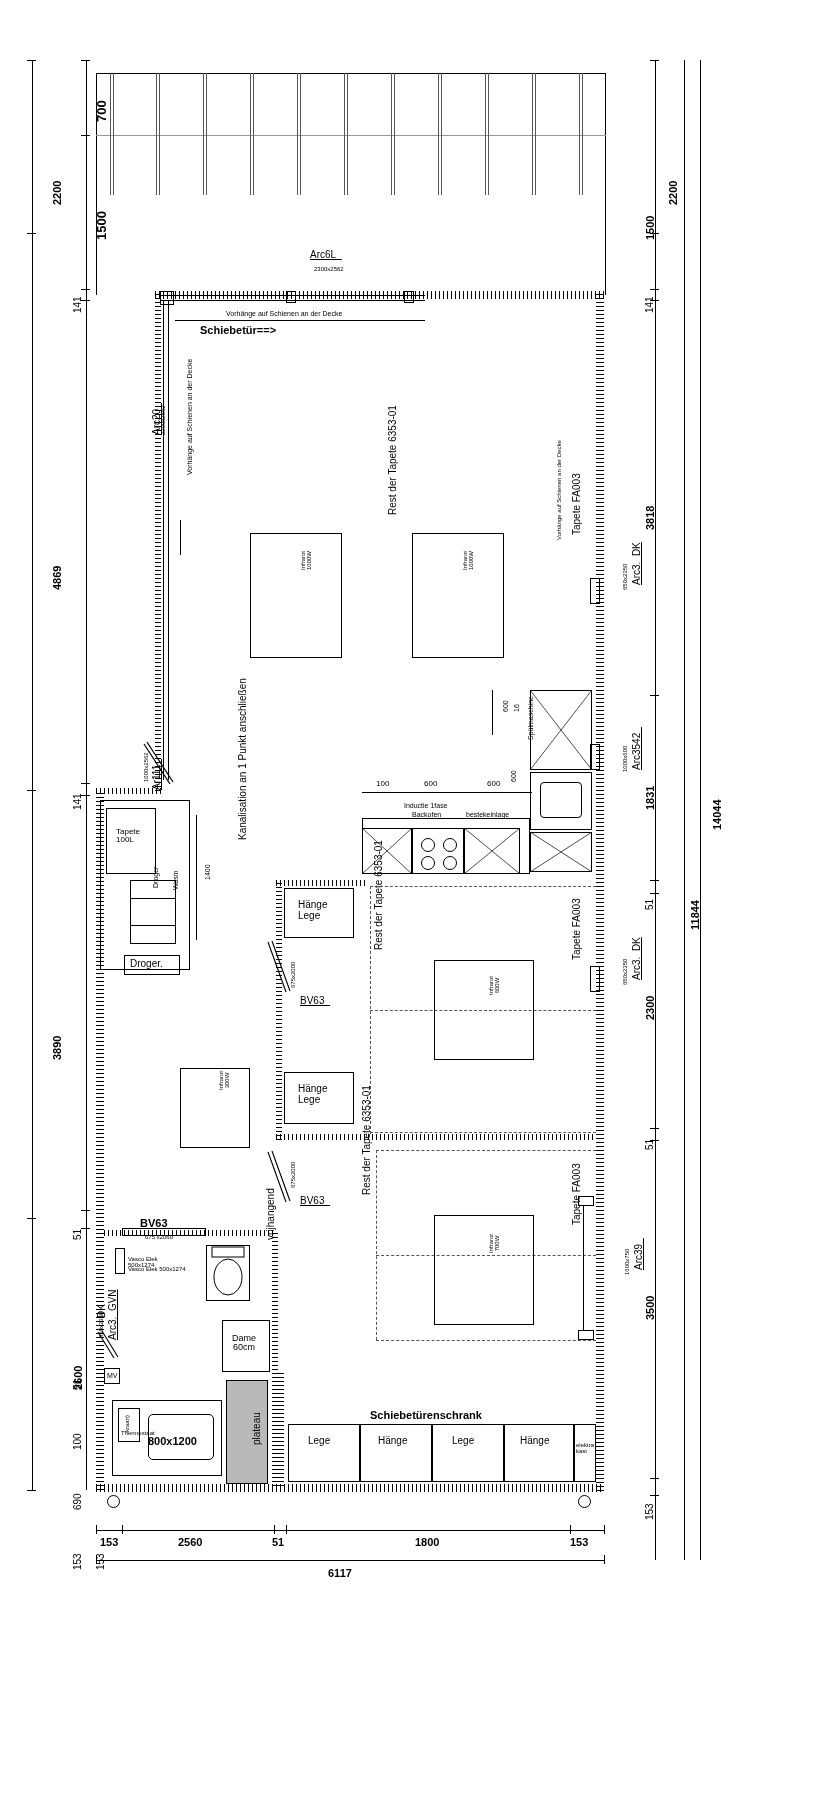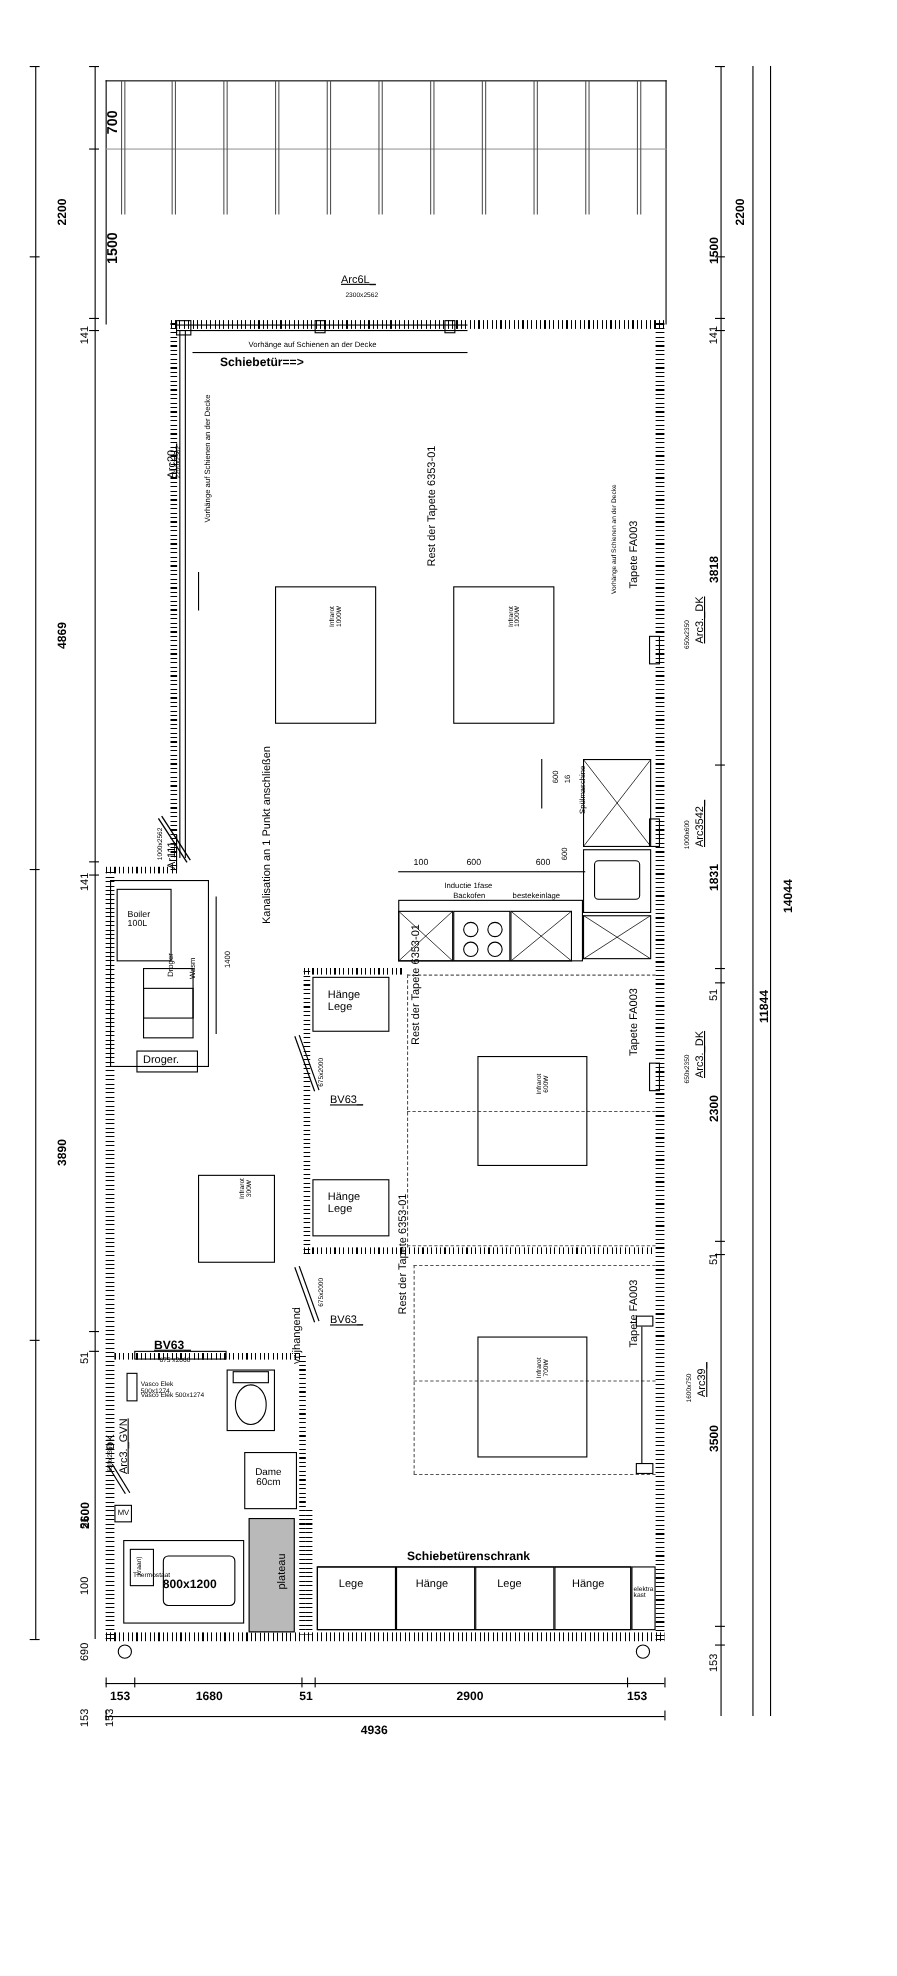--- a/index.html
+++ b/index.html
@@ -227,21 +227,21 @@
   <div class="txt t8" style="left:424px;top:780px;">600</div>
   <div class="txt t8" style="left:487px;top:780px;">600</div>
   <div class="txt t7 rot90" style="left:510px;top:782px;">600</div>
 
   <div class="txt t7" style="left:404px;top:802px;">Inductie 1fase</div>
   <div class="txt t7" style="left:412px;top:811px;">Backofen</div>
   <div class="txt t7" style="left:466px;top:811px;">bestekeinlage</div>
 
   <div class="box" style="left:100px;top:800px;width:90px;height:170px;"></div>
   <div class="box" style="left:106px;top:808px;width:50px;height:66px;"></div>
-  <div class="txt t8" style="left:116px;top:828px;white-space:pre;">Boiler
+  <div class="txt t8" style="left:116px;top:828px;white-space:pre;">Tapete
 100L</div>
   <div class="box" style="left:130px;top:880px;width:46px;height:46px;"></div>
   <div class="txt t7 rot90" style="left:152px;top:888px;">Droger</div>
   <div class="box" style="left:130px;top:898px;width:46px;height:46px;"></div>
   <div class="txt t7 rot90" style="left:172px;top:890px;">Wasm</div>
   <div class="box" style="left:124px;top:955px;width:56px;height:20px;"></div>
   <div class="txt t10" style="left:130px;top:959px;">Droger.</div>
 
   <div class="line vl" style="left:196px;top:815px;height:125px;"></div>
   <div class="txt t7 rot90" style="left:204px;top:880px;">1400</div>
@@ -373,19 +373,19 @@
   <div class="dimtick" style="left:96px;top:1525px;"></div>
   <div class="dimtick" style="left:122px;top:1525px;"></div>
   <div class="dimtick" style="left:274px;top:1525px;"></div>
   <div class="dimtick" style="left:286px;top:1525px;"></div>
   <div class="dimtick" style="left:570px;top:1525px;"></div>
   <div class="dimtick" style="left:604px;top:1525px;"></div>
   <div class="dimtick" style="left:96px;top:1555px;"></div>
   <div class="dimtick" style="left:604px;top:1555px;"></div>
 
   <div class="txt t11" style="left:100px;top:1537px;">153</div>
-  <div class="txt t11" style="left:178px;top:1537px;">1680</div>
+  <div class="txt t11" style="left:178px;top:1537px;">2560</div>
   <div class="txt t11" style="left:272px;top:1537px;">51</div>
-  <div class="txt t11" style="left:415px;top:1537px;">2900</div>
+  <div class="txt t11" style="left:415px;top:1537px;">1800</div>
   <div class="txt t11" style="left:570px;top:1537px;">153</div>
-  <div class="txt t11" style="left:328px;top:1568px;">4936</div>
+  <div class="txt t11" style="left:328px;top:1568px;">6117</div>
 
 </div>
 
 </body></html>

